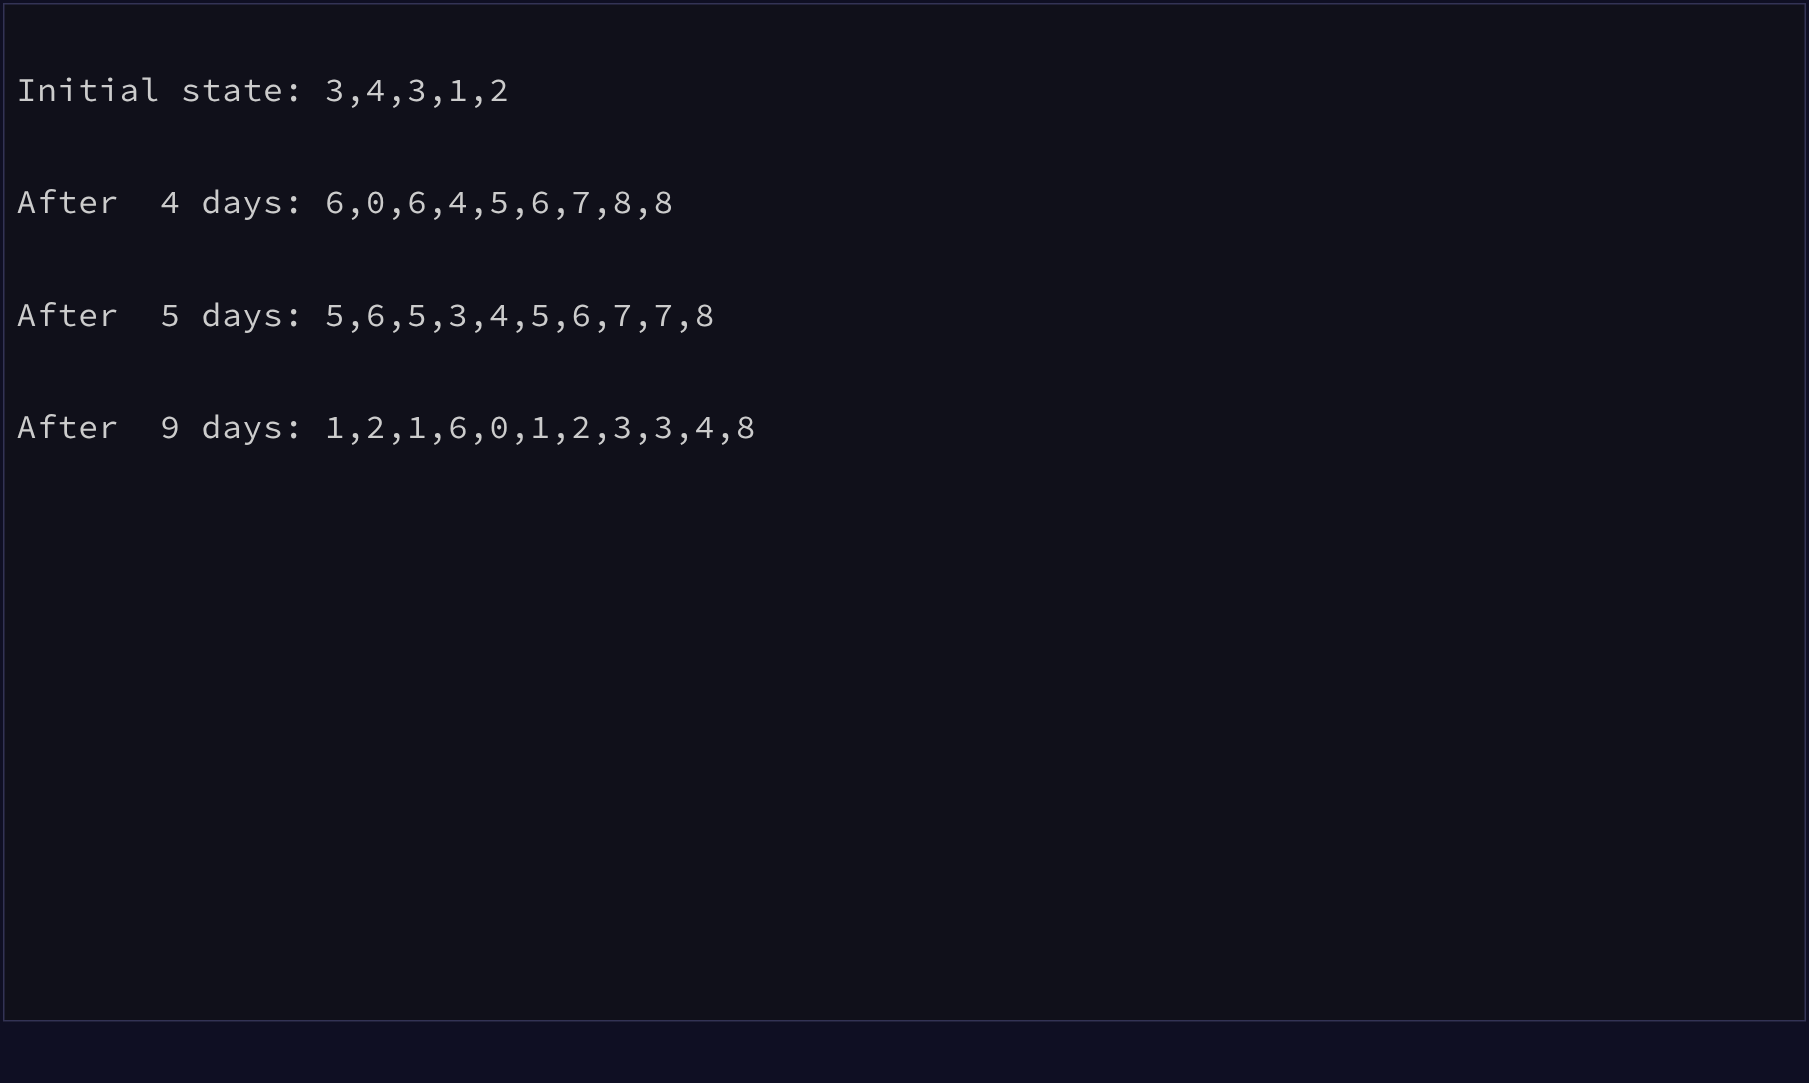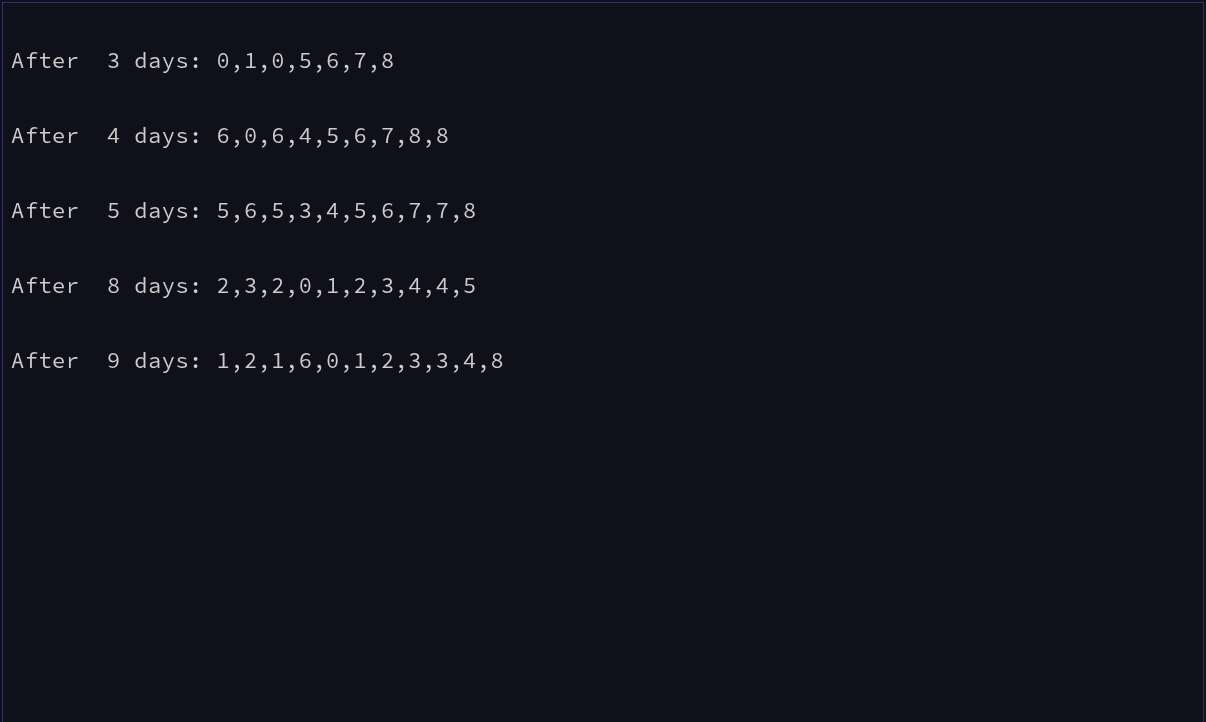--- a/index.html
+++ b/index.html
@@ -26,24 +26,23 @@
       letter-spacing: 0.5px;
     }
     .line {
       display: block;
     }
   </style>
 </head>
 <body>
 
 <div class="code-block">
-<span class="line">After  3 days: 0,1,0,5,6,7,8</span>
+<span class="line">Initial state: 3,4,3,1,2</span>
 <span class="line">After  4 days: 6,0,6,4,5,6,7,8,8</span>
 <span class="line">After  5 days: 5,6,5,3,4,5,6,7,7,8</span>
-<span class="line">After  8 days: 2,3,2,0,1,2,3,4,4,5</span>
 <span class="line">After  9 days: 1,2,1,6,0,1,2,3,3,4,8</span>
 
 
 
 
 
 
 
 
 

